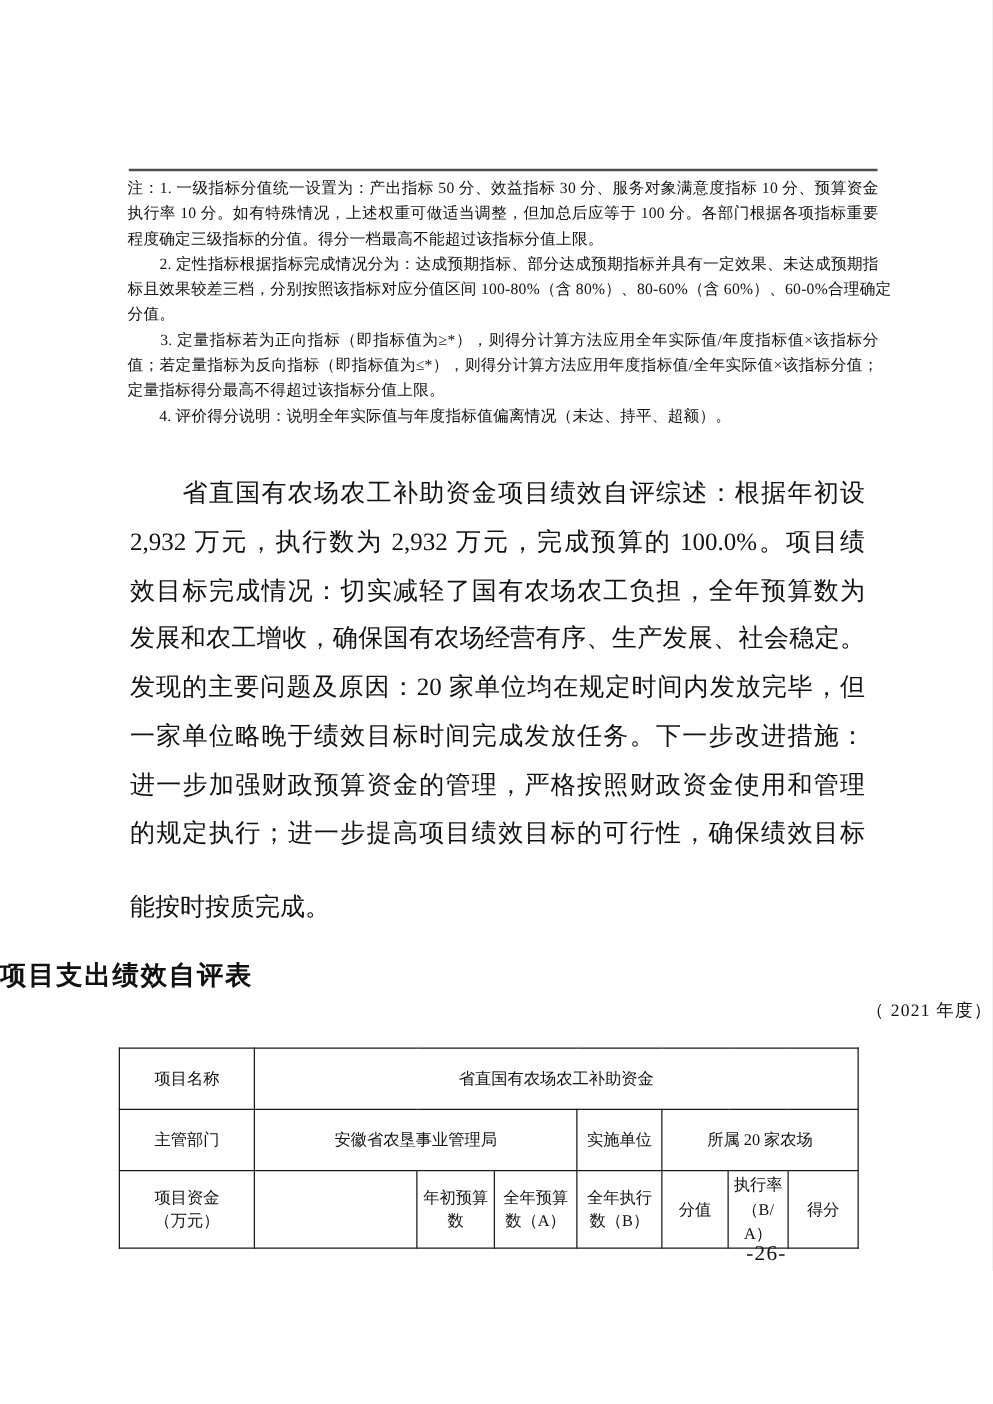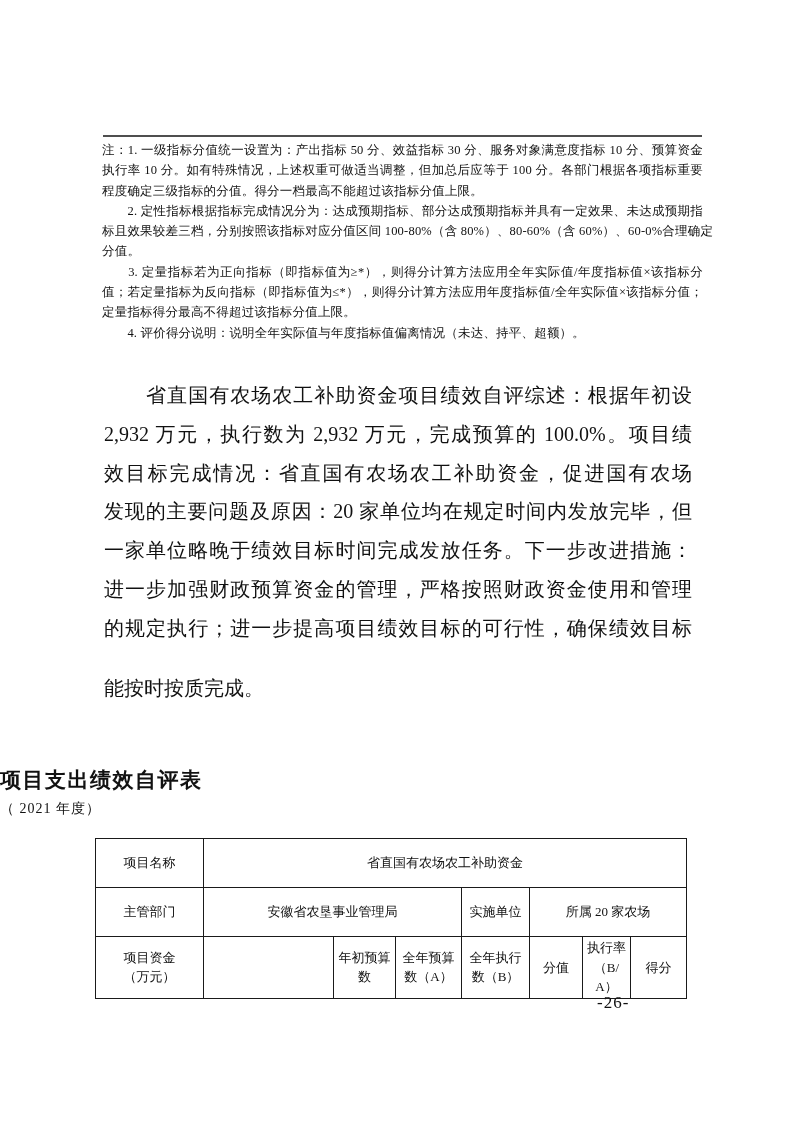--- a/index.html
+++ b/index.html
@@ -72,21 +72,21 @@
     font-family: "Liberation Sans", "DejaVu Sans", sans-serif;
     font-weight: bold;
     font-size: 21px;
     letter-spacing: 1.5px;
   }
   .tbl-subtitle {
     position: absolute;
     left: 0;
     top: 800px;
     width: 794px;
-    text-align: left;
+    text-align: right;
     font-size: 14px;
     letter-spacing: 1px;
   }
 
   
   table.selfeval {
     position: absolute;
     left: 95px;
     top: 838px;
     width: 591px;
@@ -139,21 +139,22 @@
       <div class="line">定量指标得分最高不得超过该指标分值上限。</div>
     </div>
     <div class="note">
       <div class="line">　　4. 评价得分说明：说明全年实际值与年度指标值偏离情况（未达、持平、超额）。</div>
     </div>
   </div>
 
   <div class="summary">
     <div class="line">　　省直国有农场农工补助资金项目绩效自评综述：根据年初设</div>
     <div class="line">2,932 万元，执行数为 2,932 万元，完成预算的 100.0%。项目绩</div>
-    <div class="line">效目标完成情况：省直国有农场农工补助资金，促进国有农场</div>
+    <div class="line">效目标完成情况：切实减轻了国有农场农工负担，全年预算数为</div>
+    <div class="line">发展和农工增收，确保国有农场经营有序、生产发展、社会稳定。</div>
     <div class="line">发现的主要问题及原因：20 家单位均在规定时间内发放完毕，但</div>
     <div class="line">一家单位略晚于绩效目标时间完成发放任务。下一步改进措施：</div>
     <div class="line">进一步加强财政预算资金的管理，严格按照财政资金使用和管理</div>
     <div class="line">的规定执行；进一步提高项目绩效目标的可行性，确保绩效目标</div>
     <div class="line">能按时按质完成。</div>
   </div>
 
   <div class="tbl-title">项目支出绩效自评表</div>
   <div class="tbl-subtitle">（ 2021 年度）</div>
 

